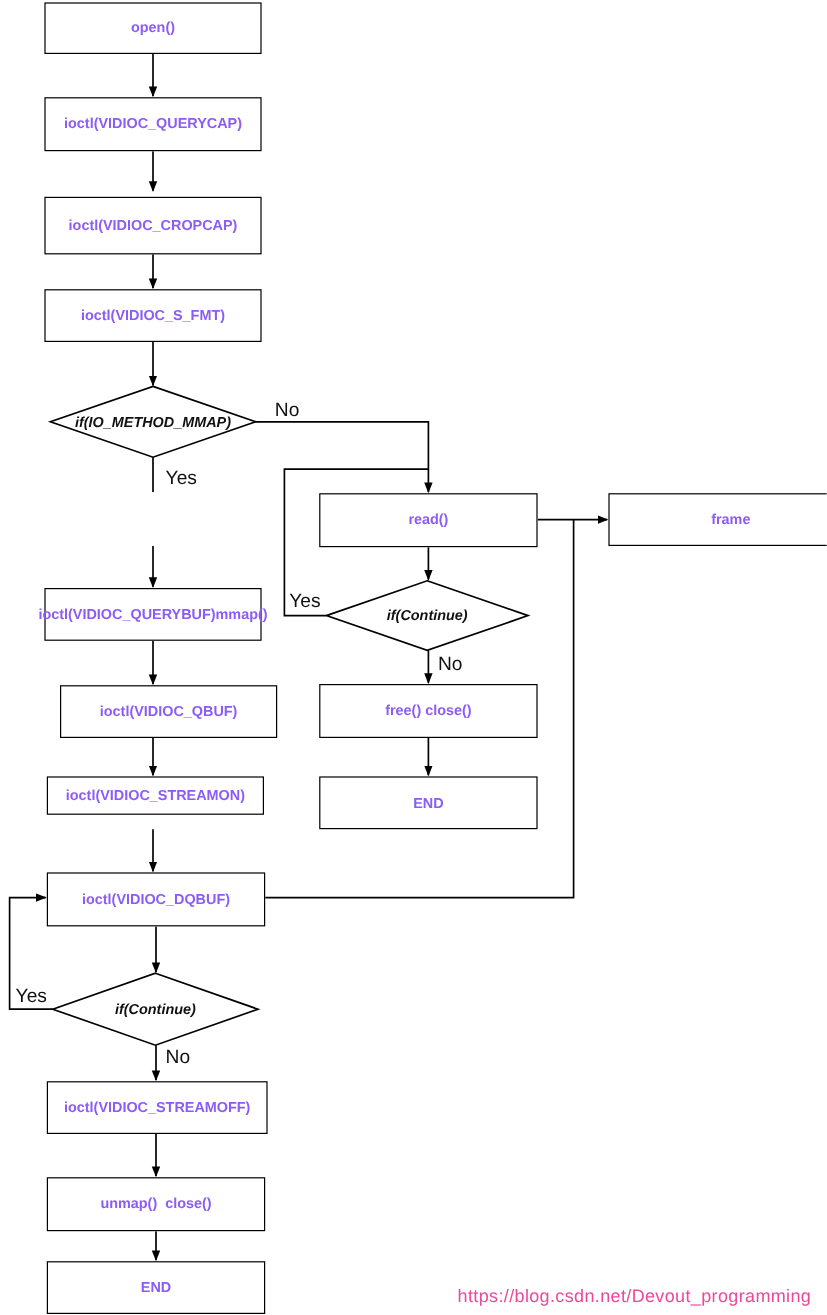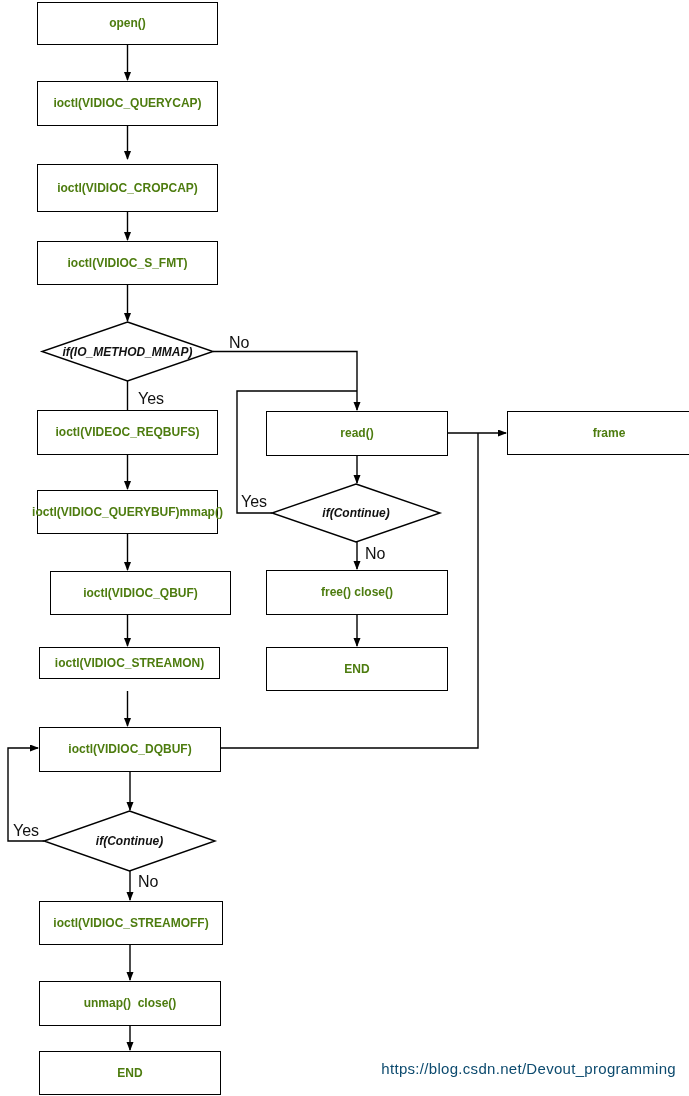--- a/index.html
+++ b/index.html
@@ -24,21 +24,21 @@
     position: absolute;
     box-sizing: border-box;
     border: 1.4px solid #000000;
     background: #ffffff;
     display: flex;
     align-items: center;
     justify-content: center;
     text-align: center;
     font-size: 12px;
     font-weight: bold;
-    color: #4d7c0f;
+    color: #8b5cf6;
     line-height: 1.25;
     white-space: pre-wrap;
   }
   .dlabel {
     position: absolute;
     display: flex;
     align-items: center;
     justify-content: center;
     text-align: center;
     font-size: 12px;
@@ -49,23 +49,23 @@
   }
   .edge-label {
     position: absolute;
     font-size: 16px;
     font-weight: normal;
     color: #111111;
   }
   .watermark {
     position: absolute;
     right: 13px;
-    bottom: 19px;
+    bottom: 7px;
     font-size: 15px;
-    color: #0c4a6e;
+    color: #ec4899;
     letter-spacing: 0.3px;
   }
 </style>
 </head>
 <body>
 
 <div id="canvas">
 
   <svg id="edges" viewBox="0 0 689 1096" xmlns="http://www.w3.org/2000/svg">
     <defs>
@@ -106,21 +106,20 @@
   </svg>
 
   <div class="pnode" style="left:37px;top:2px;width:181px;height:43px">open()</div>
 
   <div class="pnode" style="left:37px;top:81px;width:181px;height:45px">ioctl(VIDIOC_QUERYCAP)</div>
 
   <div class="pnode" style="left:37px;top:164px;width:181px;height:48px">ioctl(VIDIOC_CROPCAP)</div>
 
   <div class="pnode" style="left:37px;top:241px;width:181px;height:44px">ioctl(VIDIOC_S_FMT)</div>
 
-  <div class="pnode" style="left:37px;top:410px;width:181px;height:45px">ioctl(VIDEOC_REQBUFS)</div>
 
   <div class="pnode" style="left:37px;top:490px;width:181px;height:44px;flex-direction:row">
     <span>ioctl(VIDIOC_QUERYBUF)</span>
     <span>mmap()</span>
   </div>
 
   <div class="pnode" style="left:50px;top:571px;width:181px;height:44px">ioctl(VIDIOC_QBUF)</div>
 
   <div class="pnode" style="left:39px;top:647px;width:181px;height:32px">ioctl(VIDIOC_STREAMON)</div>
 

